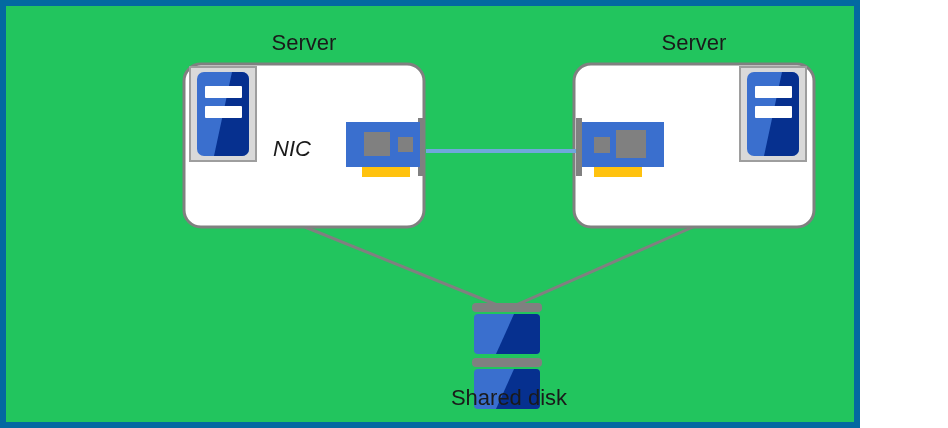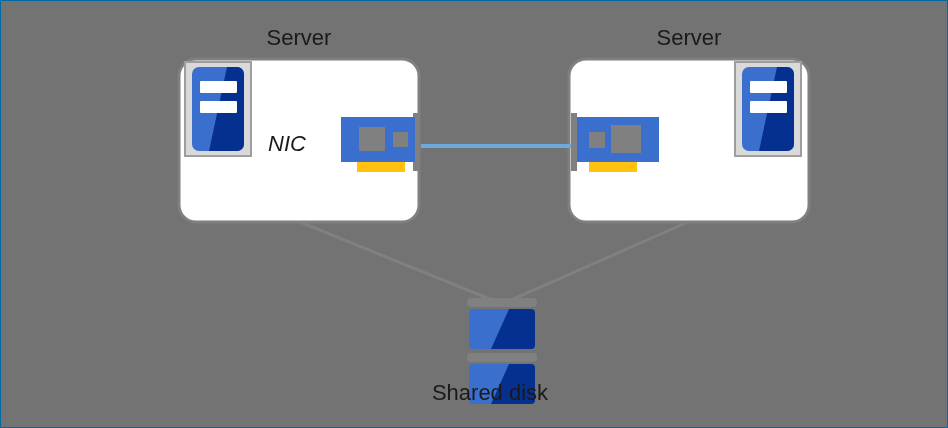--- a/index.html
+++ b/index.html
@@ -5,24 +5,24 @@
   html, body {
     margin: 0;
     padding: 0;
     background: #ffffff;
   }
   body {
     font-family: "Liberation Sans", sans-serif;
   }
   #canvas {
     position: relative;
-    width: 948px;
+    width: 860px;
     height: 428px;
-    background: #737373;
-    border: 1px solid #0369a1;
+    background: #22c55e;
+    border: 6px solid #0369a1;
     box-sizing: border-box;
     overflow: hidden;
   }
   #diagram-svg {
     position: absolute;
     left: 0;
     top: 0;
     width: 948px;
     height: 428px;
   }
@@ -47,21 +47,21 @@
     text-align: center;
   }
   #label-nic-left {
     left: 246px;
     top: 132px;
     width: 80px;
     text-align: center;
     font-style: italic;
   }
   #label-shared-disk {
-    left: 389px;
+    left: 403px;
     top: 381px;
     width: 200px;
     text-align: center;
   }
 </style>
 </head>
 <body>
 
 <div id="canvas">
 

